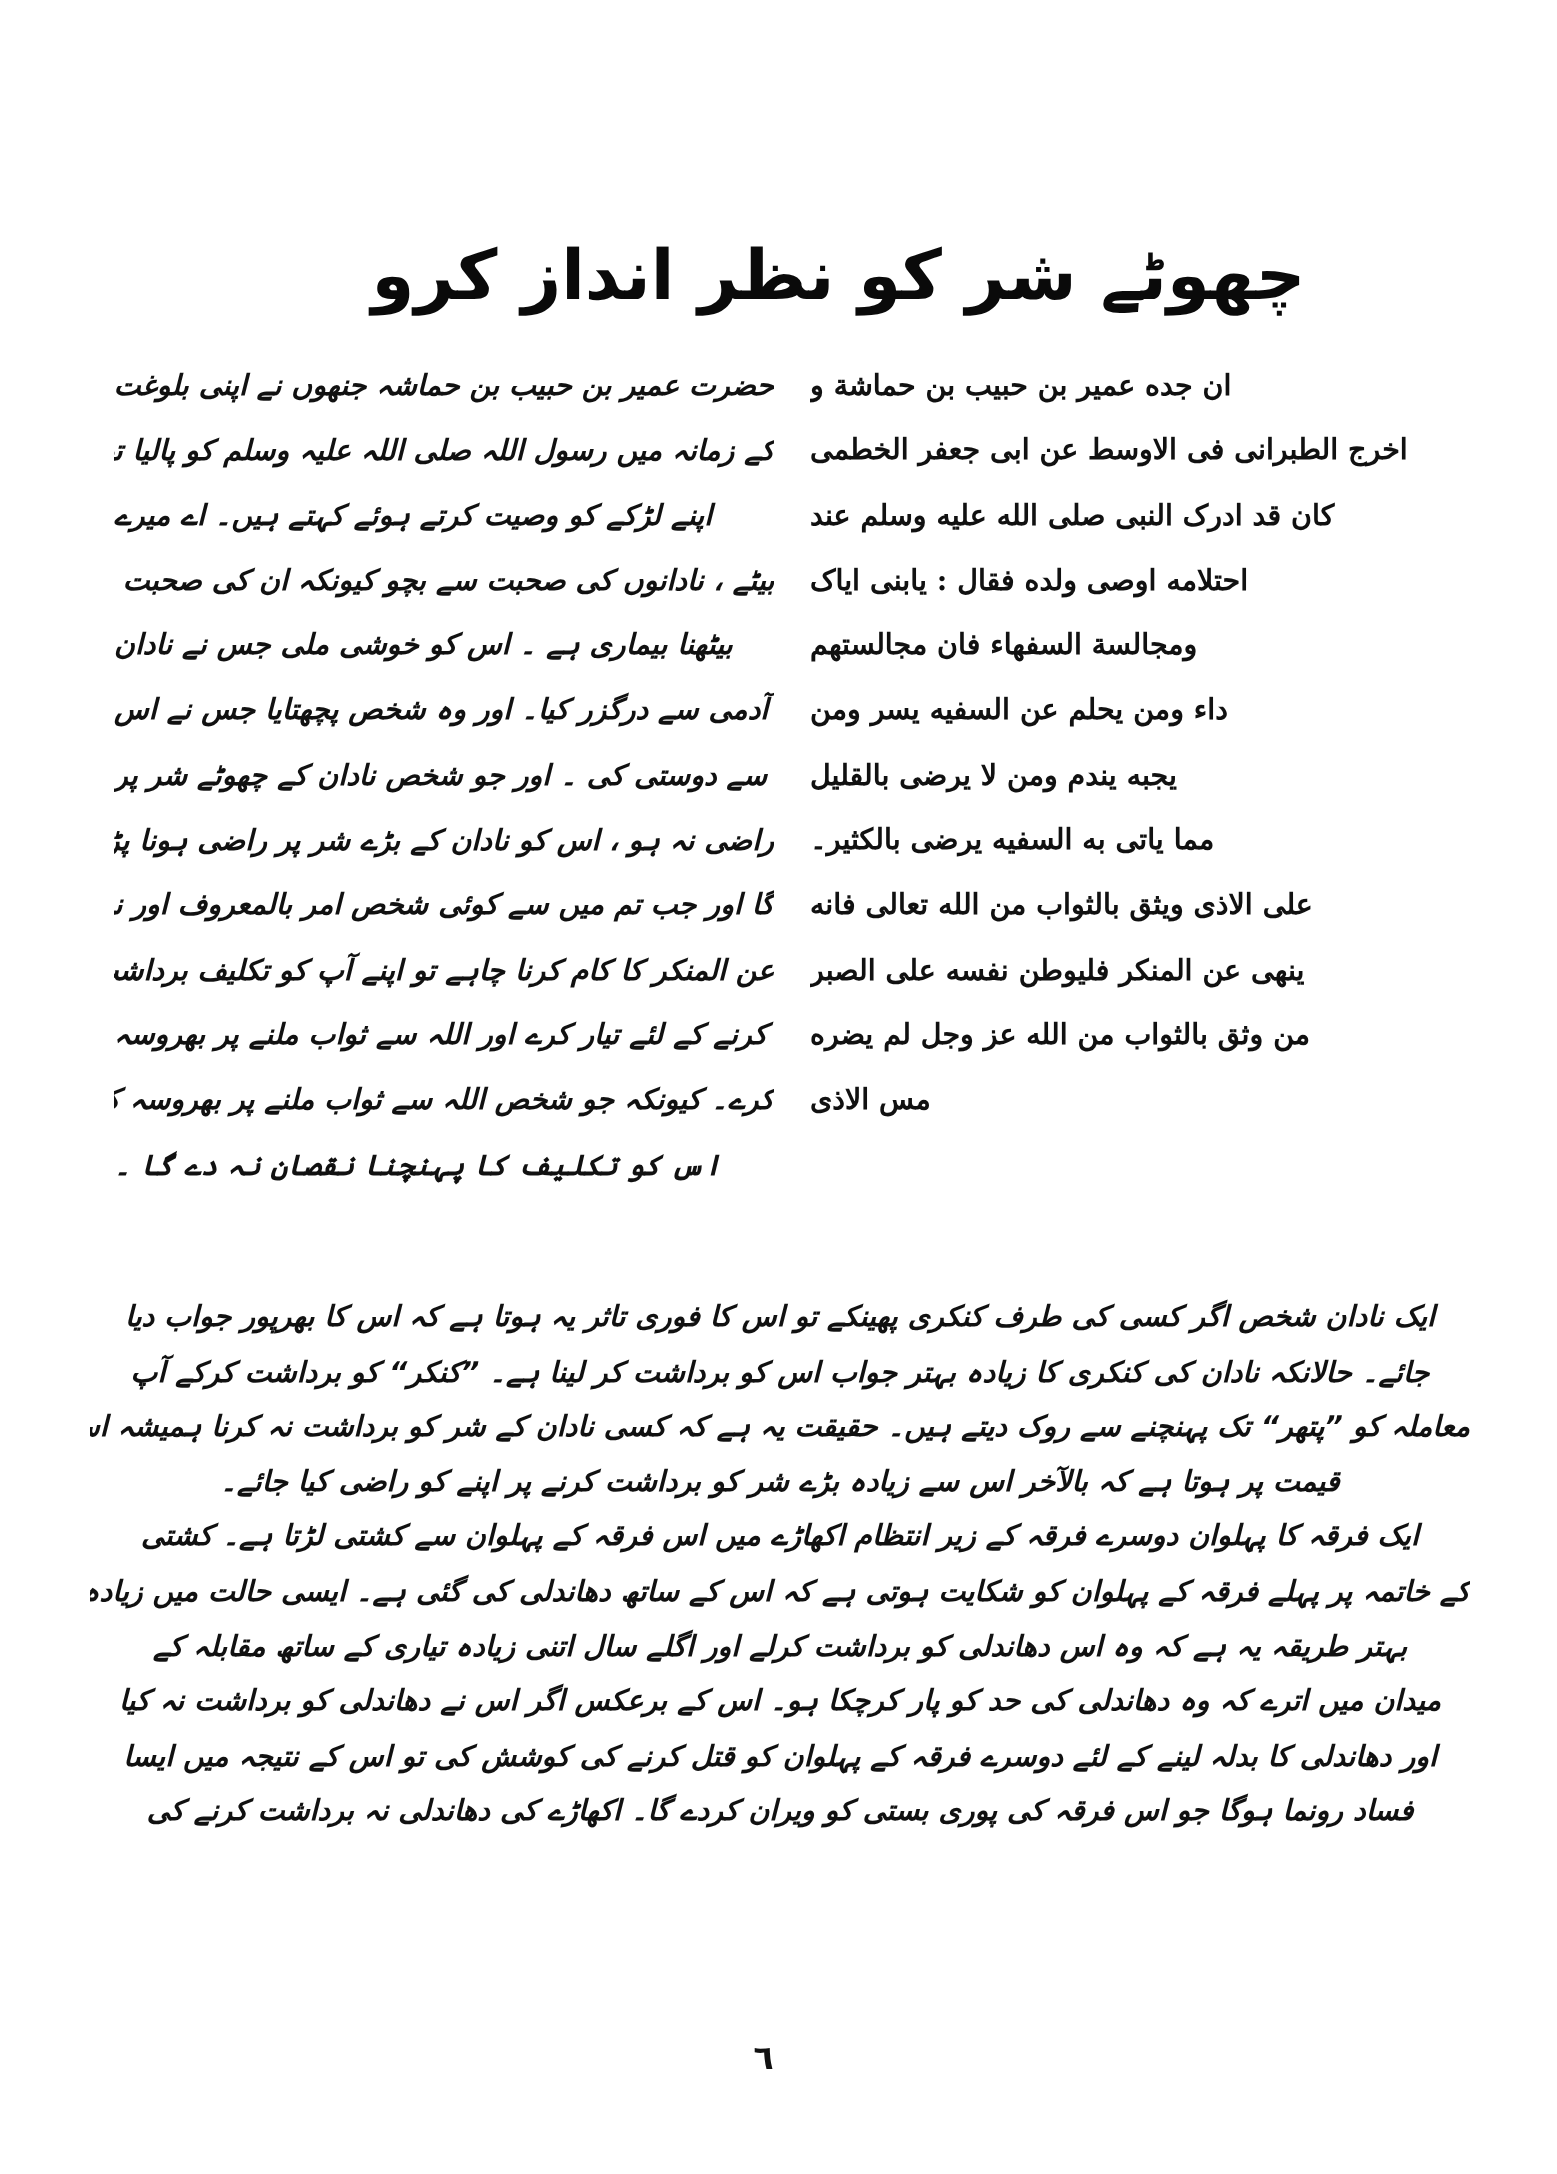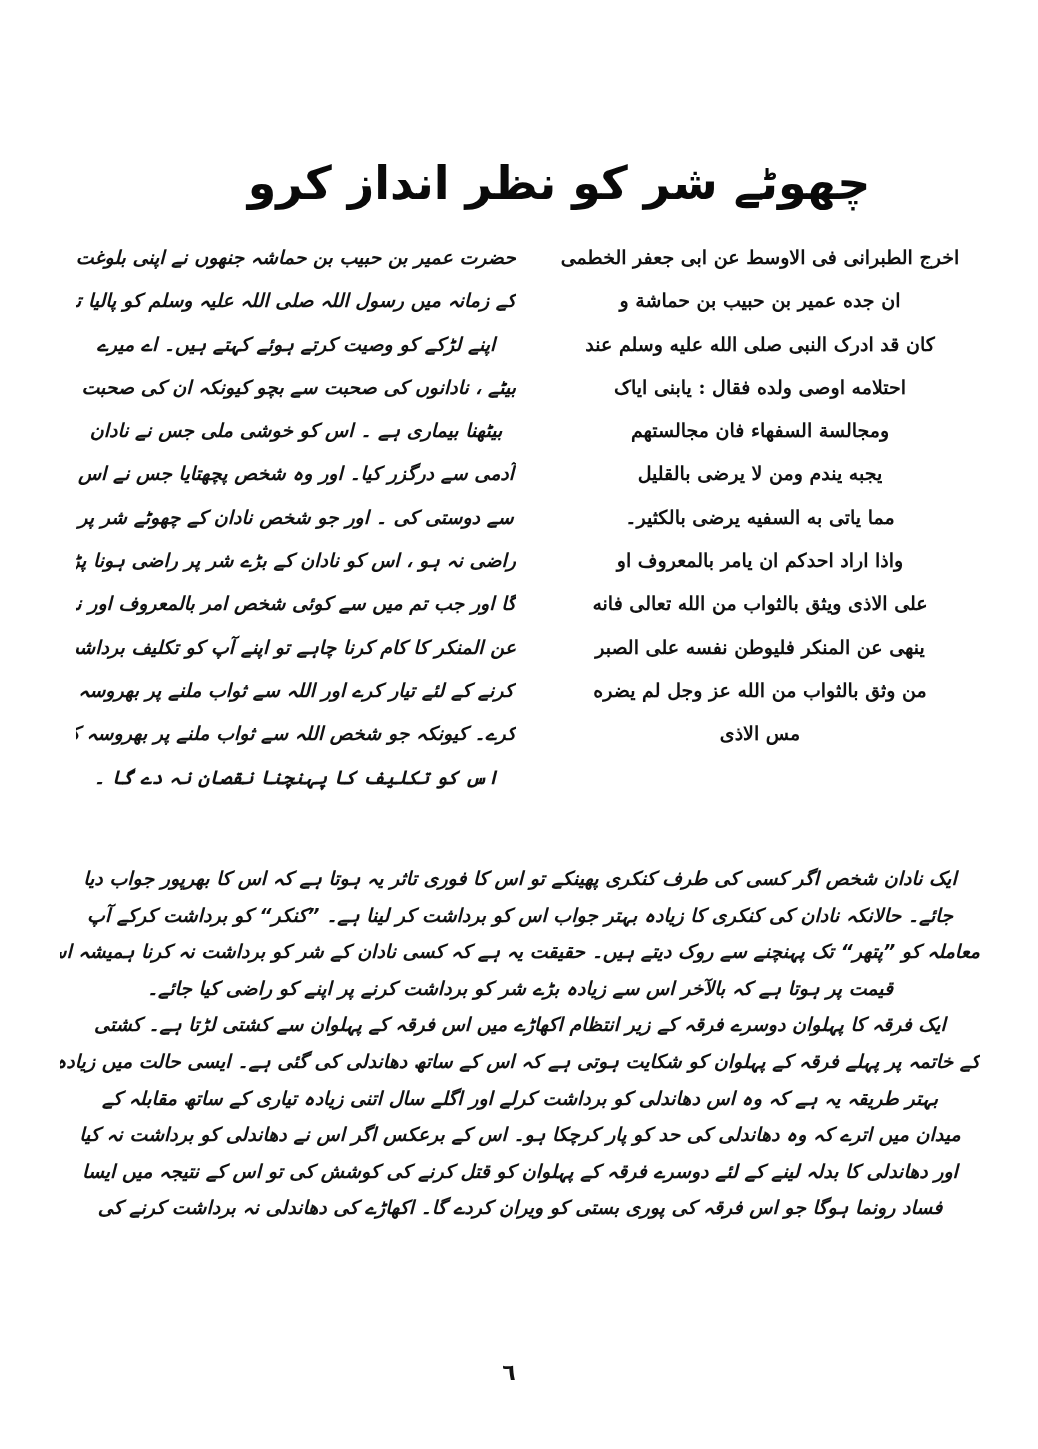--- a/index.html
+++ b/index.html
@@ -34,21 +34,21 @@
       line-height: 70px;
       color: #0a0a0a;
       margin-left: 40px;
     }
     .col {
       position: absolute;
       top: 236px;
       font-size: 19px;
       font-weight: bold;
       direction: rtl;
-      text-align: center;
+      text-align: left;
     }
     .col-arabic {
       right: 58px;
       width: 440px;
       font-family: "DejaVu Serif", serif;
     }
     .col-urdu {
       right: 522px;
       width: 440px;
       font-family: "DejaVu Sans", sans-serif;
@@ -91,28 +91,28 @@
     }
   </style>
 </head>
 <body>
 
 <div class="page">
 
   <h1 class="title" style="margin-top:0;margin-bottom:0;">چھوٹے شر کو نظر انداز کرو</h1>
 
   <div class="col col-arabic">
+    <div class="line">ان جده عمیر بن حبیب بن حماشة و</div>
     <div class="line">اخرج الطبرانی فی الاوسط عن ابی جعفر الخطمی</div>
-    <div class="line">ان جده عمیر بن حبیب بن حماشة و</div>
     <div class="line">کان قد ادرک النبی صلی الله علیه وسلم عند</div>
     <div class="line">احتلامه اوصی ولده فقال : یابنی ایاک</div>
     <div class="line">ومجالسة السفهاء فان مجالستهم</div>
+    <div class="line">داء ومن یحلم عن السفیه یسر ومن</div>
     <div class="line">یجبه یندم ومن لا یرضی بالقلیل</div>
     <div class="line">مما یاتی به السفیه یرضی بالکثیر۔</div>
-    <div class="line">واذا اراد احدکم ان یامر بالمعروف او</div>
     <div class="line">علی الاذی ویثق بالثواب من الله تعالی فانه</div>
     <div class="line">ینهی عن المنکر فلیوطن نفسه علی الصبر</div>
     <div class="line">من وثق بالثواب من الله عز وجل لم یضره</div>
     <div class="line">مس الاذی</div>
   </div>
 
   <div class="col col-urdu">
     <div class="line">حضرت عمیر بن حبیب بن حماشہ جنھوں نے اپنی بلوغت</div>
     <div class="line">کے زمانہ میں رسول اللہ صلی اللہ علیہ وسلم کو پالیا تھا ،</div>
     <div class="line">اپنے لڑکے کو وصیت کرتے ہوئے کہتے ہیں۔ اے میرے</div>

